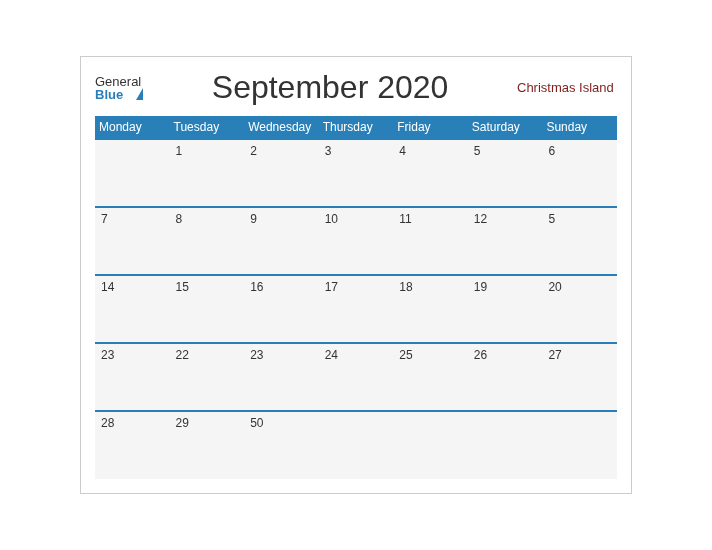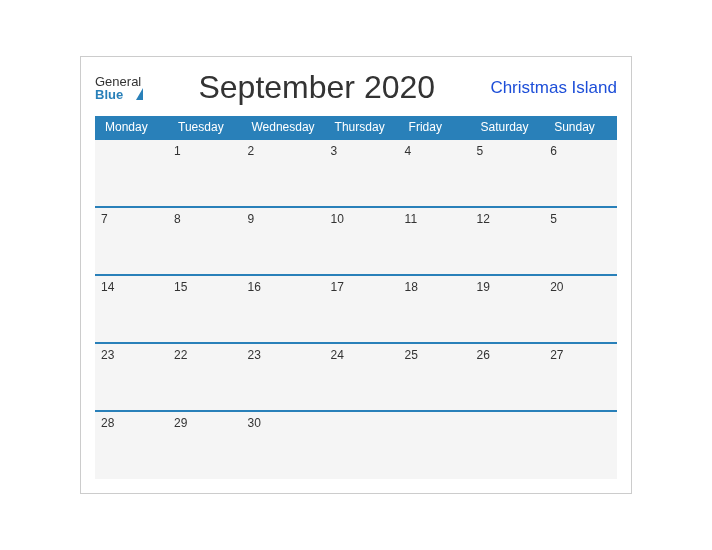--- a/index.html
+++ b/index.html
@@ -55,36 +55,36 @@
       gap: 11px;
     }
     .calendar-title {
       font-size: 32px;
       color: #333;
       font-weight: normal;
       text-align: center;
       flex: 1;
     }
     .location {
-      font-size: 17px;
-      color: #1d4ed8;
-      text-align: center;
+      font-size: 13px;
+      color: #7f1d1d;
+      text-align: left;
       min-width: 100px;
     }
     .calendar-grid {
       width: 100%;
       border-collapse: collapse;
     }
     .calendar-grid th {
       background: #2980b9;
       color: #fff;
       font-size: 12px;
       font-weight: normal;
       text-align: left;
-      padding: 4px 10px;
+      padding: 4px 4px;
       border: none;
     }
     .calendar-grid td {
       border-top: 2px solid #2980b9;
       vertical-align: top;
       padding: 4px 6px;
       height: 68px;
       font-size: 12px;
       color: #333;
       background: #f5f5f5;
@@ -159,21 +159,21 @@
           <td><span class="day-number">22</span></td>
           <td><span class="day-number">23</span></td>
           <td><span class="day-number">24</span></td>
           <td><span class="day-number">25</span></td>
           <td><span class="day-number">26</span></td>
           <td><span class="day-number">27</span></td>
         </tr>
         <tr>
           <td><span class="day-number">28</span></td>
           <td><span class="day-number">29</span></td>
-          <td><span class="day-number">30</span></td>
+          <td><span class="day-number">50</span></td>
           <td class="empty"></td>
           <td class="empty"></td>
           <td class="empty"></td>
           <td class="empty"></td>
         </tr>
       </tbody>
   </table>
 </div>
 
 </body></html>

